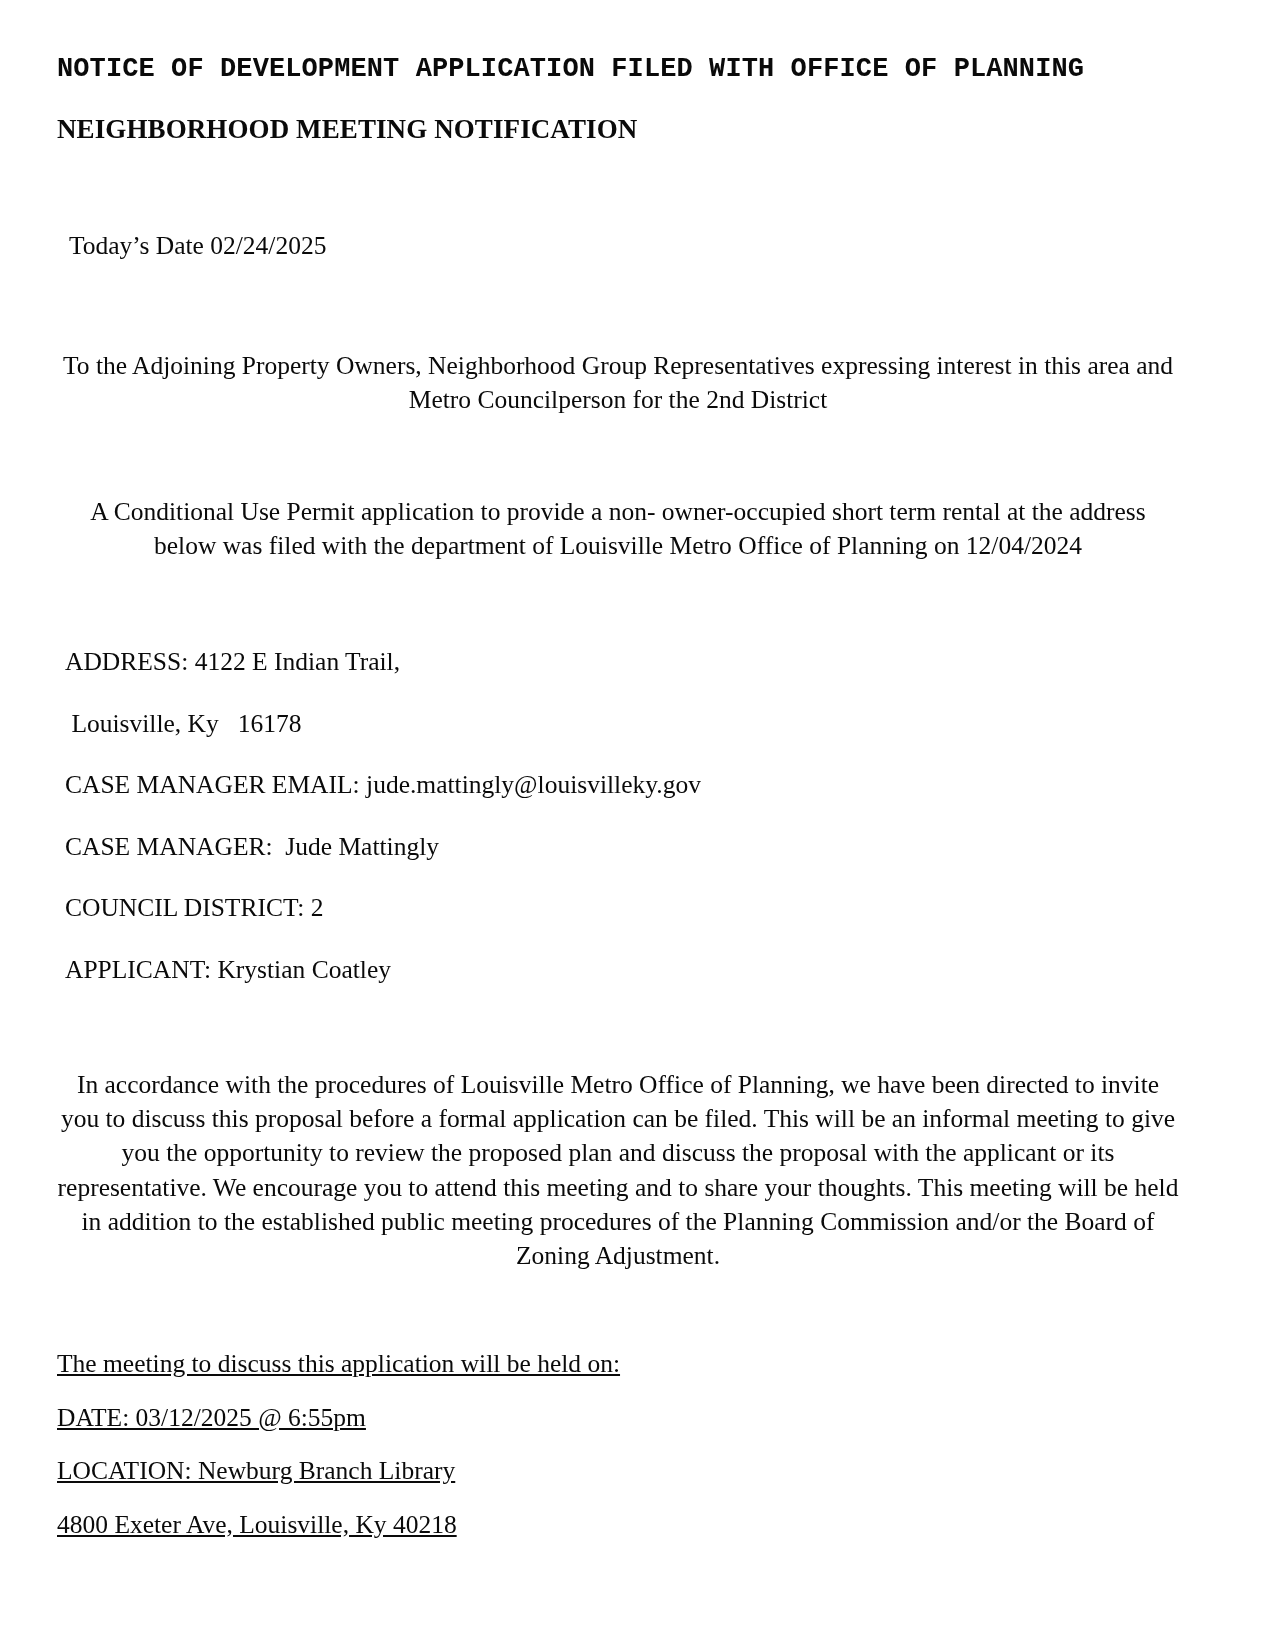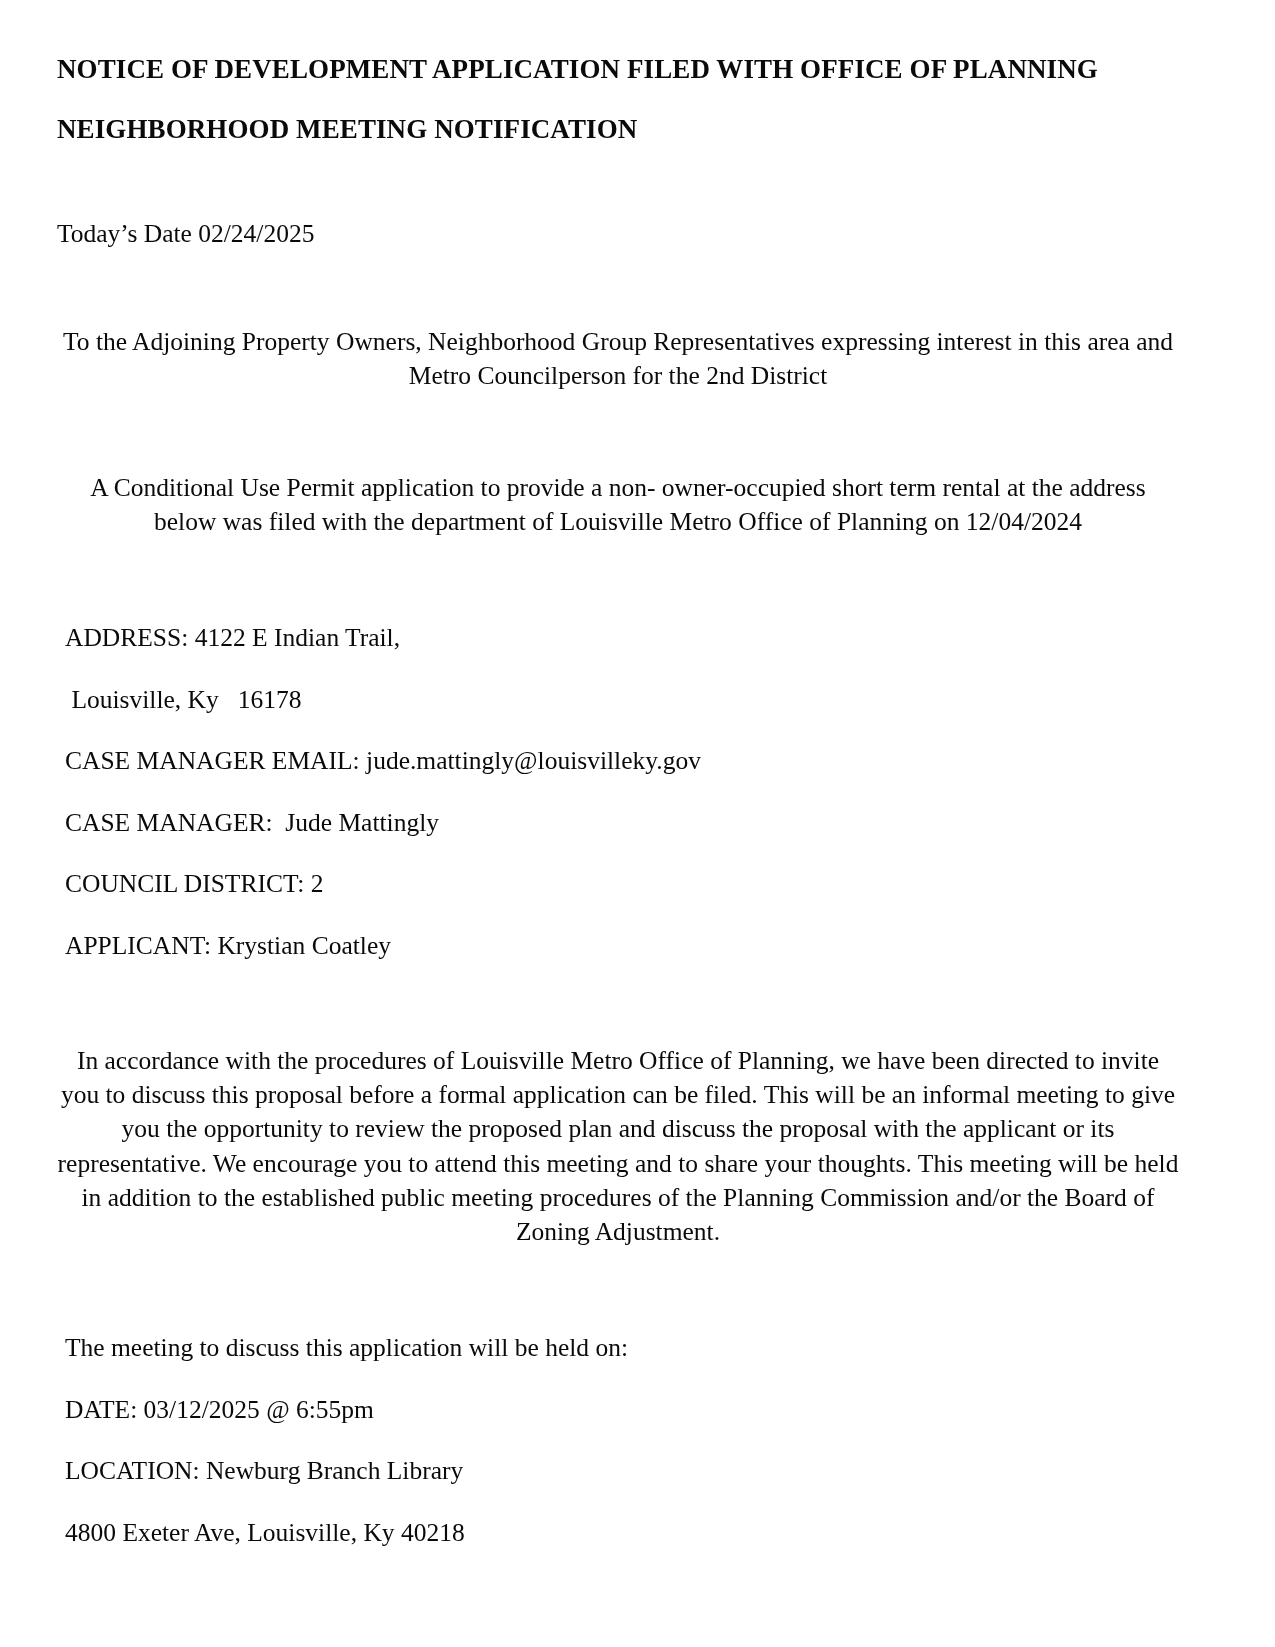--- a/index.html
+++ b/index.html
@@ -25,48 +25,49 @@
     font-size: 25.5px;
     line-height: 1.0;
     color: #0a0a0a;
   }
   .title-line {
     font-size: 27px;
     letter-spacing: 0.1px;
     white-space: nowrap;
     margin: 0;
   }
-  .title-line.first { padding-top: 12px; }
+  .title-line.first { padding-top: 12px; font-family: Liberation Mono, monospace; }
   .title-line.second { padding-top: 33px; }
 
   .spacer-lg { height: 78px; }
 
   .line {
-    margin: 0;
+    margin: 12px;
     white-space: pre-wrap;
   }
 
   .para {
     margin: 0;
     line-height: 1.34;
     text-align: center;
     max-width: 1122px;
   }
 
   .field-line {
     margin: 8px;
     padding-bottom: 28px;
     white-space: pre-wrap;
   }
   .field-line:last-child { padding-bottom: 0; }
 
   .meeting-line {
-    margin: 8px;
+    margin: 0;
     padding-bottom: 28px;
     white-space: pre-wrap;
+    text-decoration: underline;
   }
   .meeting-line:last-child { padding-bottom: 0; }
 </style>
 </head>
 <body>
 
 <div class="page">
   <div class="doc-body">
 
     <h1 class="title-line first">NOTICE OF DEVELOPMENT APPLICATION FILED WITH OFFICE OF PLANNING</h1>

